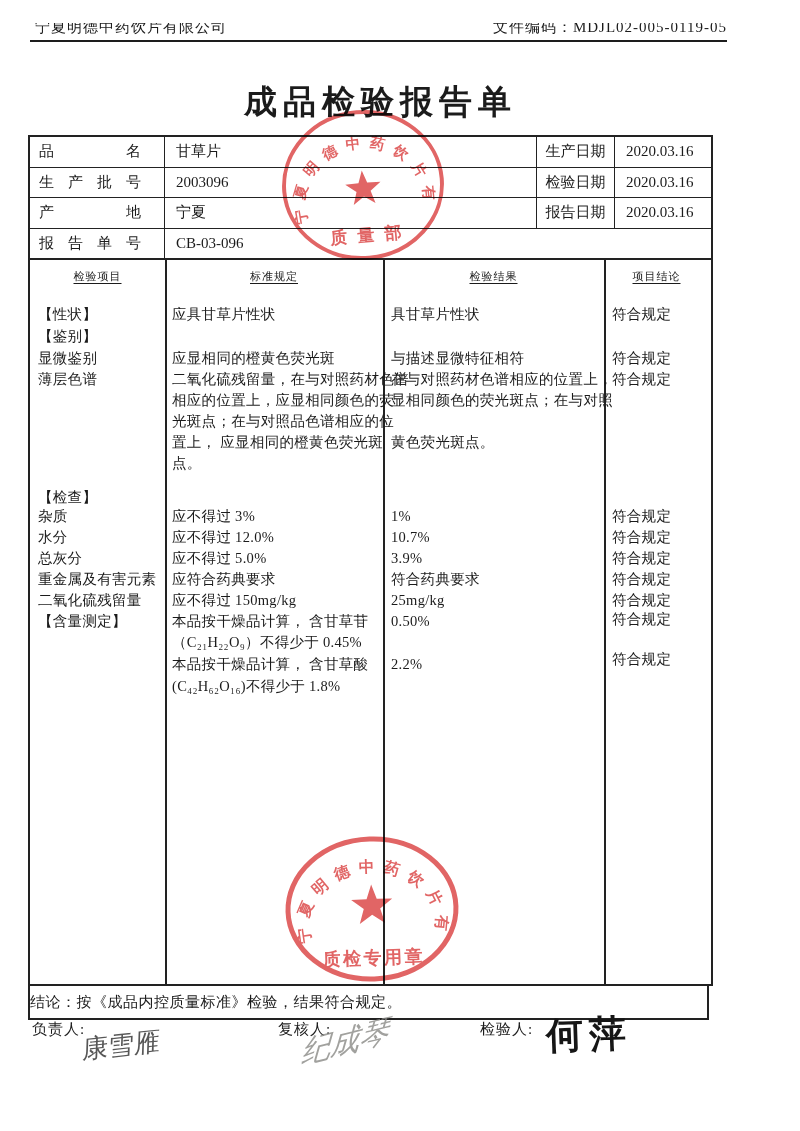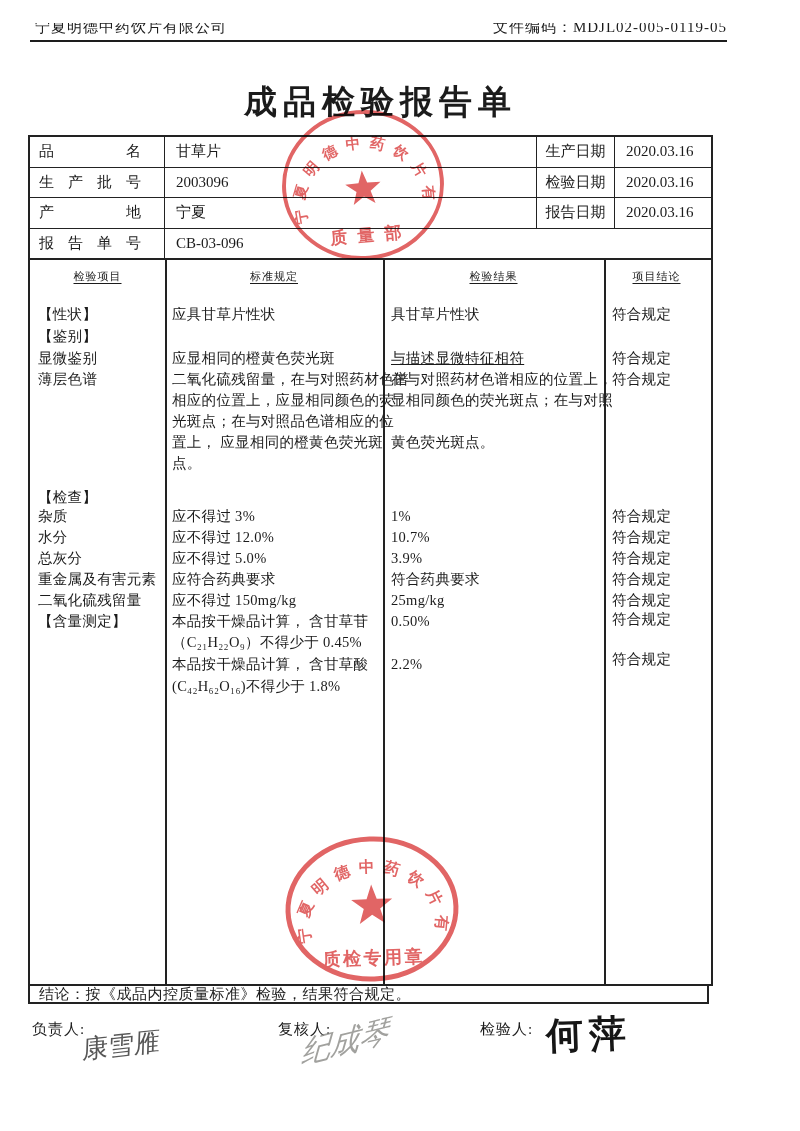--- a/index.html
+++ b/index.html
@@ -47,23 +47,23 @@
   #th1{left:0;width:135px;} #th2{left:135px;width:218px;} #th3{left:353px;width:221px;} #th4{left:574px;width:105px;}
   .tcol{position:absolute;top:0;bottom:0;font-size:14.5px;}
   #col-items{left:8px;width:126px;}
   #col-standards{left:142px;width:210px;}
   #col-results{left:361px;width:212px;}
   #col-conclusions{left:582px;width:96px;}
   .tline{position:absolute;left:0;white-space:nowrap;line-height:18px;letter-spacing:0.3px;}
 
   
   .conclusion-row{
-    position:absolute;left:28px;top:984px;width:681px;height:20px;
+    position:absolute;left:28px;top:984px;width:681px;height:36px;
     border:2px solid #222;display:flex;align-items:center;
-    font-size:15px;padding-left:9px;box-sizing:border-box;letter-spacing:0.5px;
+    font-size:15px;padding-left:0;box-sizing:border-box;letter-spacing:0.5px;
   }
 
   
   .sig-label{position:absolute;top:1020px;font-size:15px;letter-spacing:1px;}
   #sig-l1{left:32px;} #sig-l2{left:278px;} #sig-l3{left:480px;}
   .signature{position:absolute;font-family:"DejaVu Serif","Liberation Serif",serif;white-space:nowrap;}
   #sig-1{left:82px;top:1028px;font-size:26px;color:#3a3a3a;transform:rotate(-6deg) skewX(-8deg);opacity:.85;}
   #sig-2{left:300px;top:1022px;font-size:30px;color:#8a8a86;transform:rotate(-14deg) skewX(-18deg);opacity:.8;font-style:italic;}
   #sig-3{left:546px;top:1010px;font-size:37px;color:#161616;font-weight:bold;transform:rotate(-2deg);letter-spacing:6px;}
 
@@ -153,21 +153,21 @@
       <div class="tline" style="top: 289px;">应不得过 5.0%</div>
       <div class="tline" style="top: 310px;">应符合药典要求</div>
       <div class="tline" style="top: 331px;">应不得过 150mg/kg</div>
       <div class="tline" style="top: 352px;">本品按干燥品计算， 含甘草苷</div>
       <div class="tline" style="top: 373px;">（C₂₁H₂₂O₉）不得少于 0.45%</div>
       <div class="tline" style="top: 395px;">本品按干燥品计算， 含甘草酸</div>
       <div class="tline" style="top: 417px;">(C₄₂H₆₂O₁₆)不得少于 1.8%</div>
     </div>
   <div class="tcol" id="col-results">
       <div class="tline" style="top: 45px;">具甘草片性状</div>
-      <div class="tline" style="top: 89px; text-decoration: underline;">与描述显微特征相符</div>
+      <div class="tline" style="top: 89px;">与描述显微特征相符</div>
       <div class="tline" style="top: 110px;">在与对照药材色谱相应的位置上，</div>
       <div class="tline" style="top: 131px;">显相同颜色的荧光斑点；在与对照</div>
       <div class="tline" style="top: 173px;">黄色荧光斑点。</div>
       <div class="tline" style="top: 247px;">1%</div>
       <div class="tline" style="top: 268px;">10.7%</div>
       <div class="tline" style="top: 289px;">3.9%</div>
       <div class="tline" style="top: 310px;">符合药典要求</div>
       <div class="tline" style="top: 331px;">25mg/kg</div>
       <div class="tline" style="top: 352px;">0.50%</div>
       <div class="tline" style="top: 395px;">2.2%</div>

